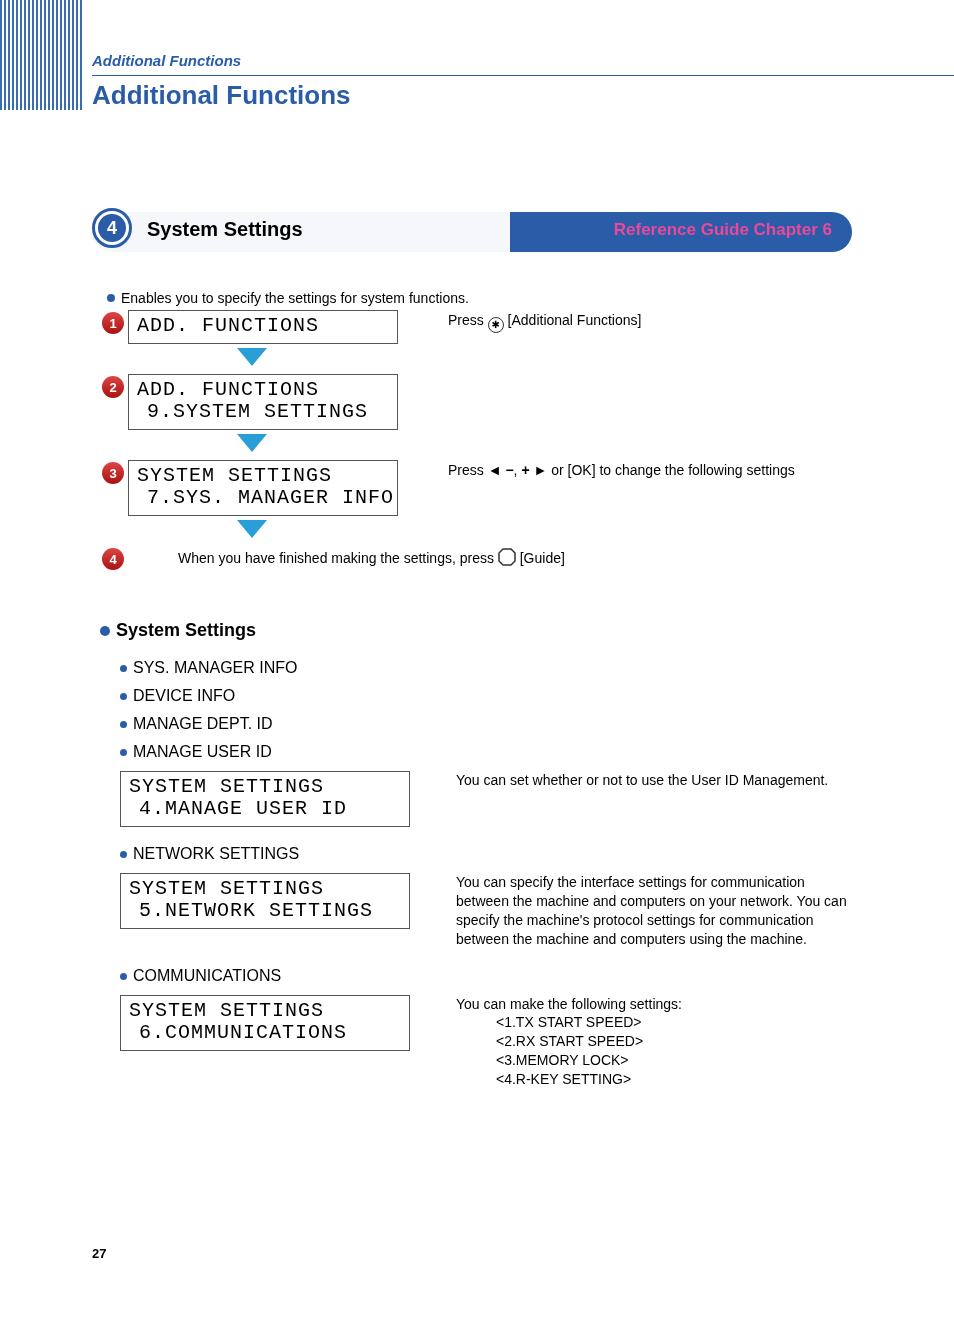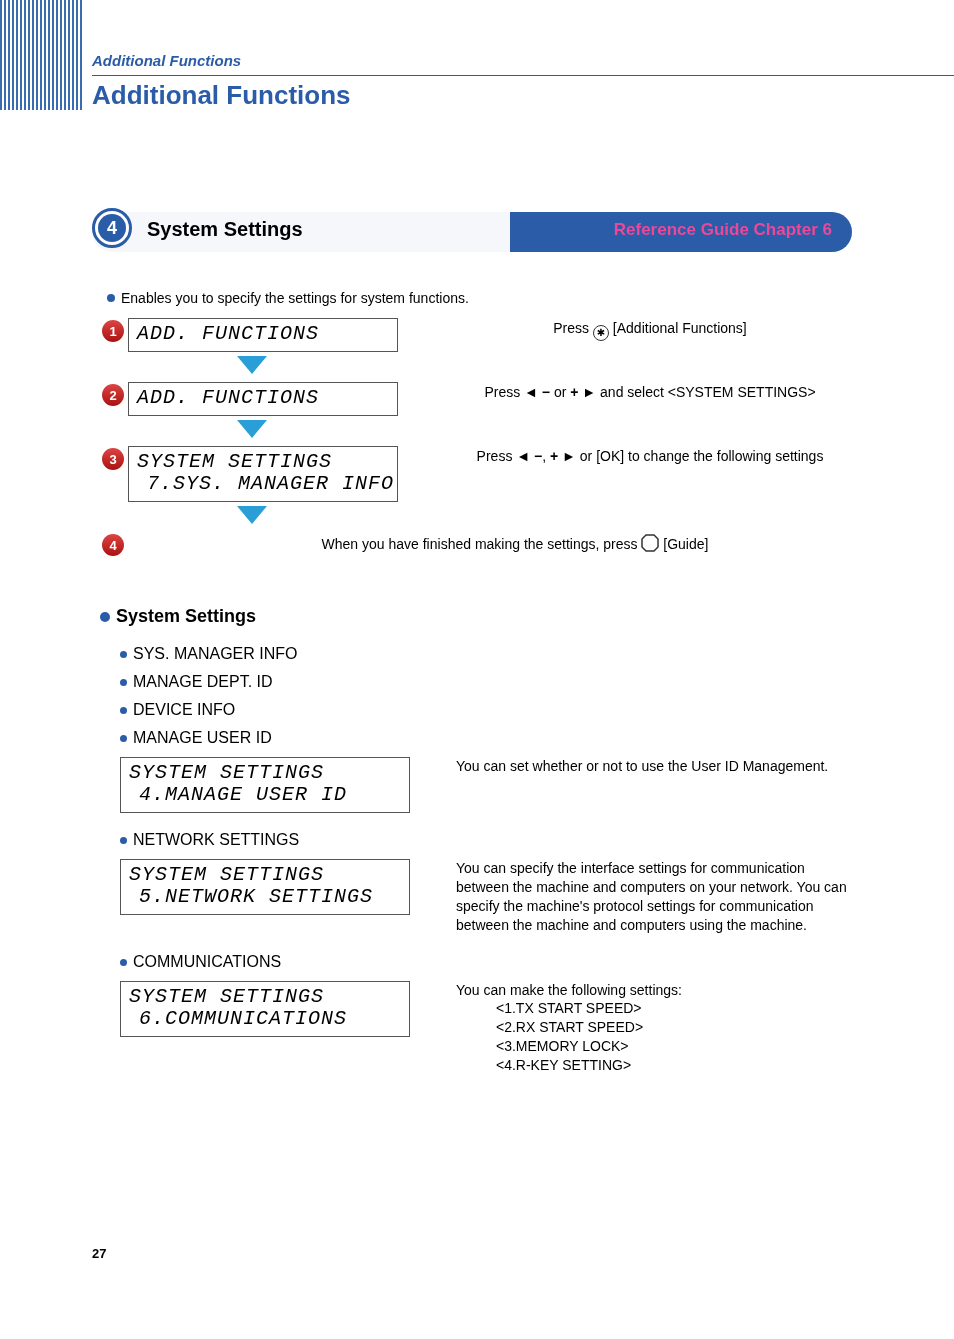--- a/index.html
+++ b/index.html
@@ -92,21 +92,21 @@
   }
   .section-ref {
     position: absolute;
     right: 20px; top: 20px;
     color: #ec4899;
     font-weight: bold;
     font-size: 17px;
   }
   .intro-row {
     padding-left: 15px;
-    margin-bottom: 12px;
+    margin-bottom: 4px;
     font-size: 14px;
   }
   .blue-dot {
     display: inline-block;
     width: 8px; height: 8px;
     background: #2a5ca8;
     border-radius: 50%;
     margin-right: 6px;
     vertical-align: 1px;
   }
@@ -135,30 +135,28 @@
   }
   .lcd {
     border: 1px solid #555;
     width: 270px;
     padding: 4px 8px 6px 8px;
     font-family: "Courier New", monospace;
     font-size: 20px;
     letter-spacing: 1px;
     line-height: 1.1;
     flex: 0 0 270px;
-    font-style: italic;
   }
   .lcd .l1 { white-space: pre; }
   .lcd .l2 { white-space: pre; padding-left: 10px; }
   .step-desc {
     flex: 1;
     padding-left: 50px;
     font-size: 14px;
     padding-top: 2px;
-    text-align: center;
   }
   .down-arrow {
     text-align: center;
     width: 300px;
     padding: 4px 0;
   }
   .down-arrow svg { display: inline-block; }
   .inline-icon {
     display: inline-block;
     vertical-align: -3px;
@@ -270,23 +268,21 @@
     <div class="down-arrow">
       <svg width="30" height="18">
           <polygon points="0,0 30,0 15,18" fill="#2a9ed6"></polygon>
         </svg>
     </div>
 
     <div class="step">
       <div class="step-badge">2</div>
       <div class="lcd">
         <div class="l1">ADD. FUNCTIONS</div>
-      </div>
-      <div class="step-desc">
-        <span>Press </span><span class="arrow-key">◄ −</span><span> or </span><span class="arrow-key">+ ►</span><span> and select &lt;SYSTEM SETTINGS&gt;</span>
+        <div class="l2">9.SYSTEM SETTINGS</div>
       </div>
     </div>
     <div class="down-arrow">
       <svg width="30" height="18">
           <polygon points="0,0 30,0 15,18" fill="#2a9ed6"></polygon>
         </svg>
     </div>
 
     <div class="step">
       <div class="step-badge">3</div>
@@ -314,22 +310,22 @@
     </div>
 
   </div>
 
   <div class="settings-list">
     <div class="settings-heading">
       <span class="blue-dot"></span><span>System Settings</span>
     </div>
 
     <div class="setting-item"><span class="blue-dot"></span><span>SYS. MANAGER INFO</span></div>
+    <div class="setting-item"><span class="blue-dot"></span><span>DEVICE INFO</span></div>
     <div class="setting-item"><span class="blue-dot"></span><span>MANAGE DEPT. ID</span></div>
-    <div class="setting-item"><span class="blue-dot"></span><span>DEVICE INFO</span></div>
 
     <div class="setting-item"><span class="blue-dot"></span><span>MANAGE USER ID</span></div>
     <div class="setting-row">
       <div class="lcd">
         <div class="l1">SYSTEM SETTINGS</div>
         <div class="l2">4.MANAGE USER ID</div>
       </div>
       <div class="setting-desc">You can set whether or not to use the User ID Management.</div>
     </div>
 

